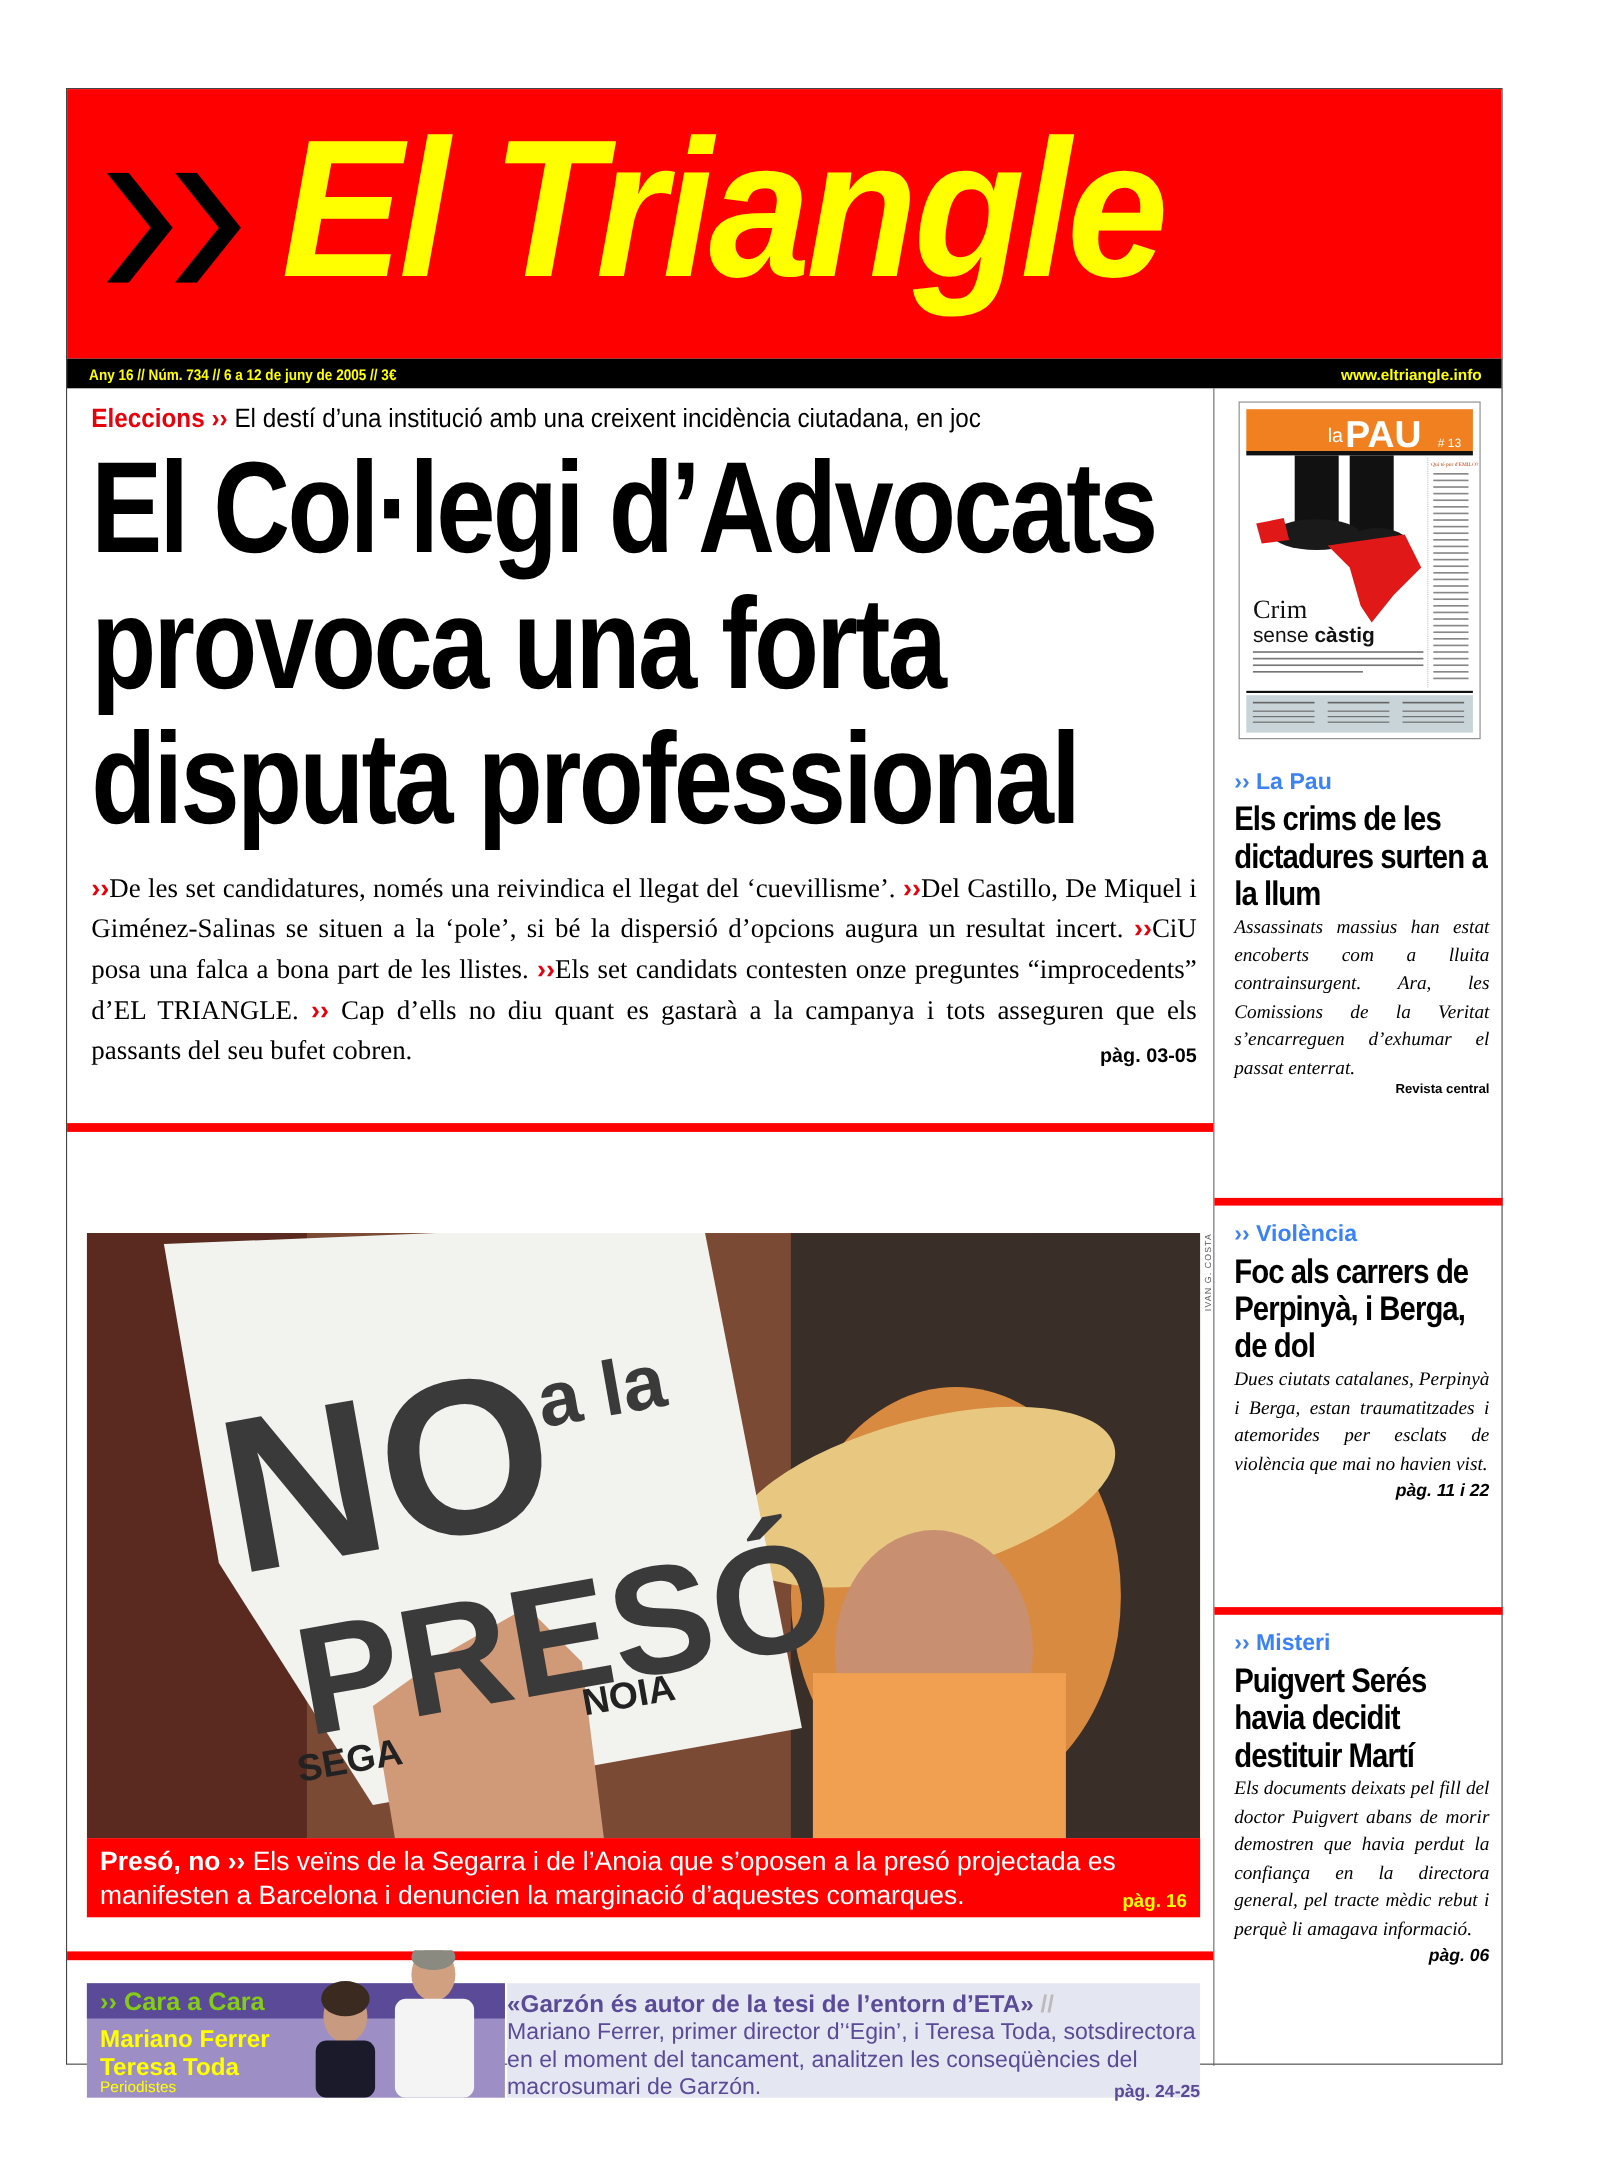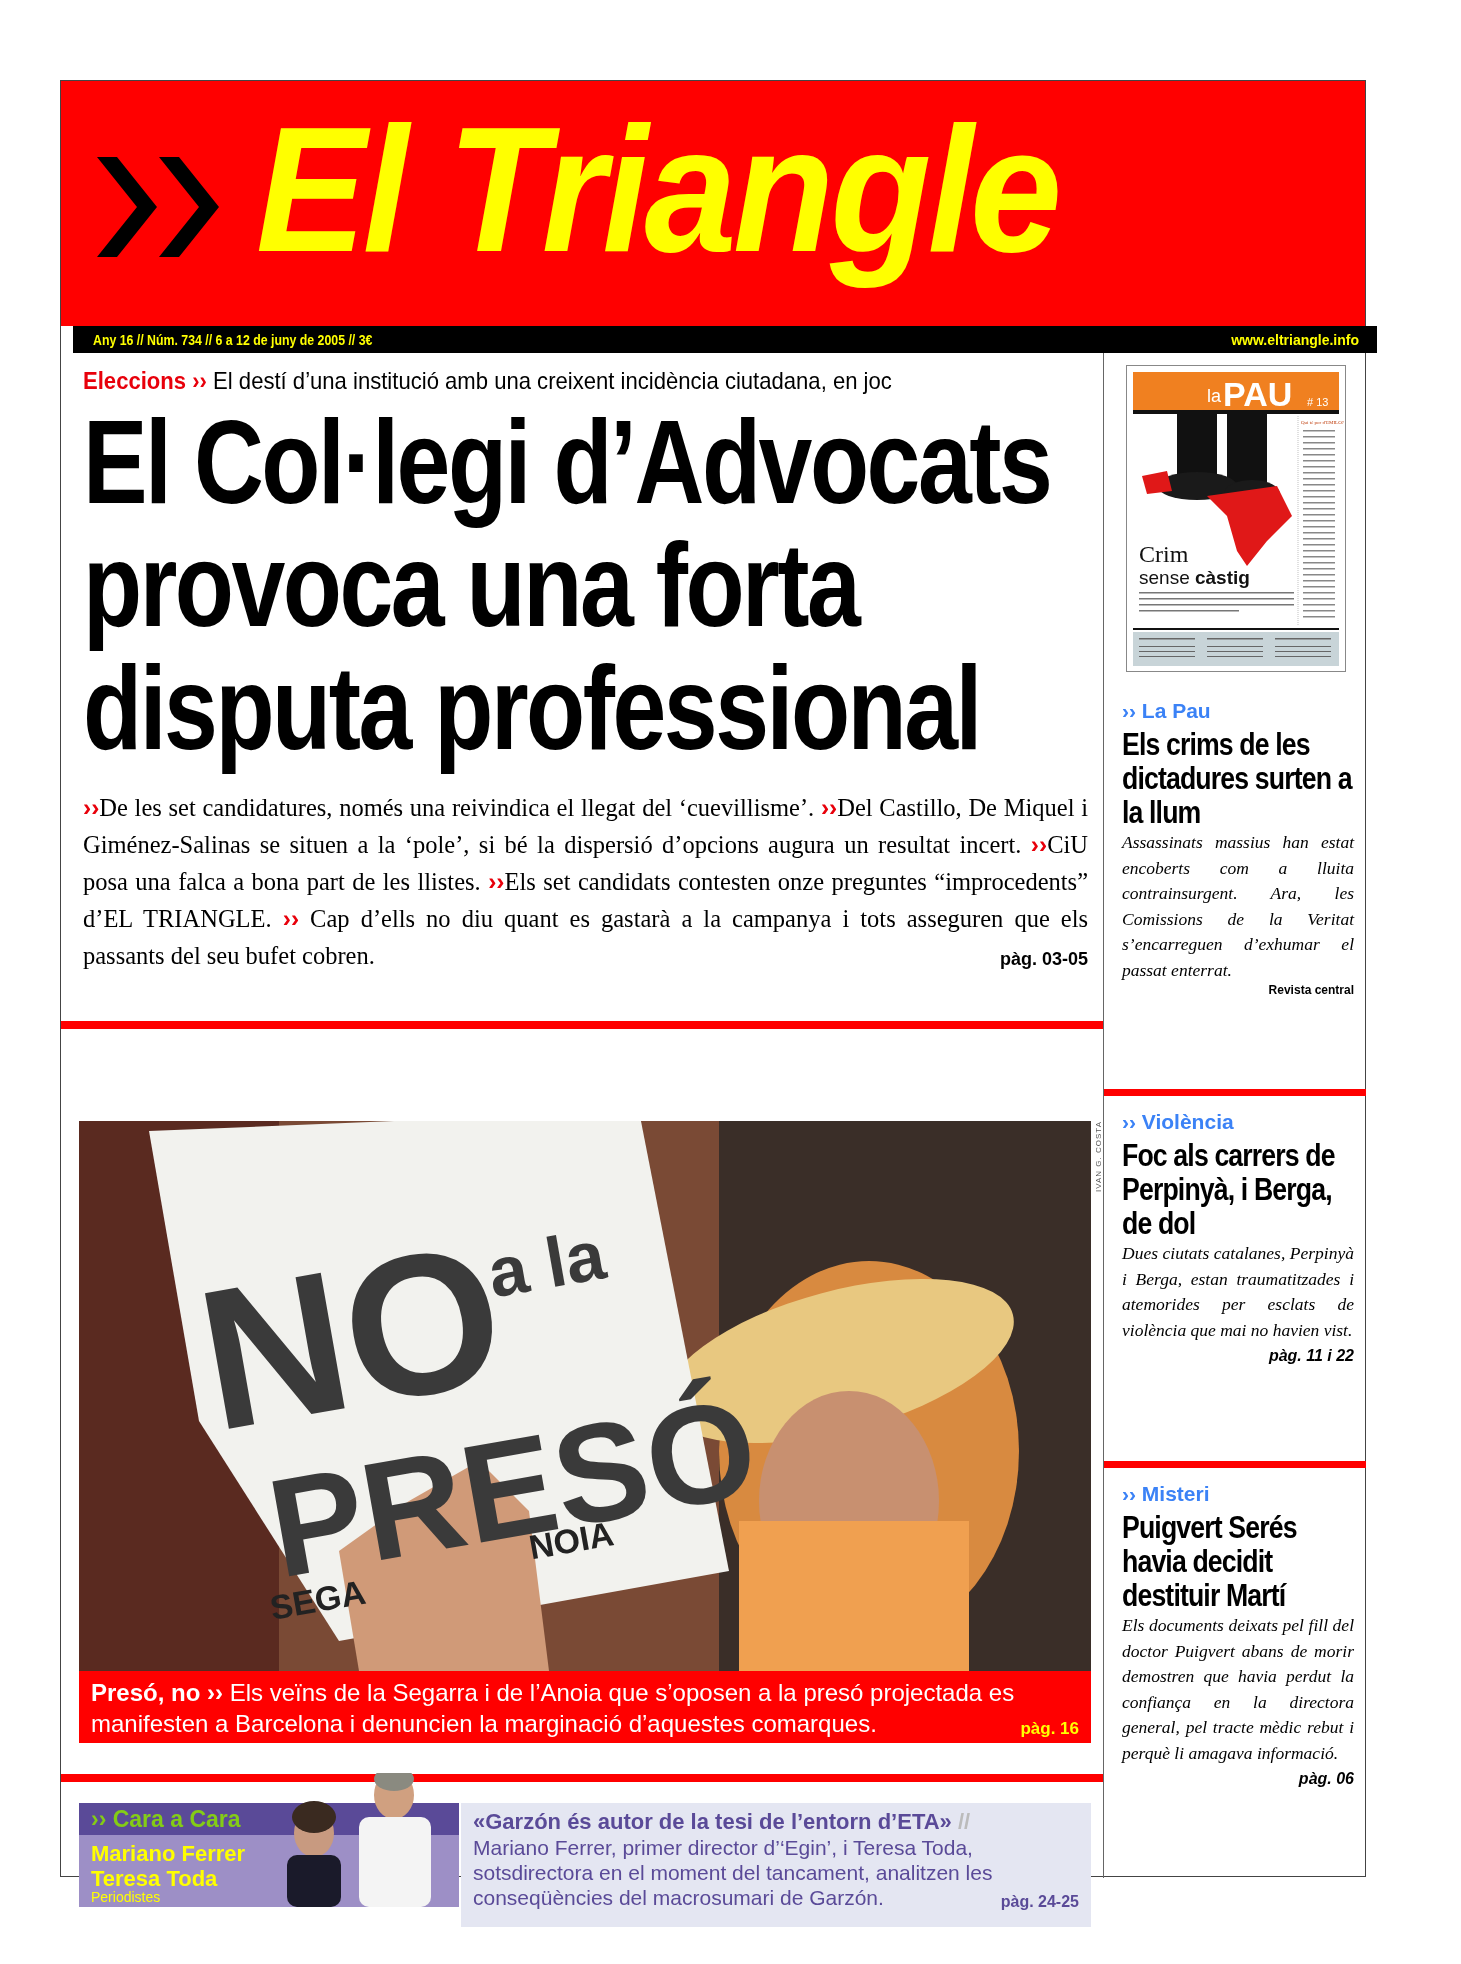--- a/index.html
+++ b/index.html
@@ -1,21 +1,21 @@
 <!DOCTYPE html>
 <html><head>
 <meta charset="utf-8">
 <style>
   html,body{margin:0;padding:0;background:#fff;}
   body{width:1461px;height:1964px;position:relative;overflow:hidden;font-family:"Liberation Sans",sans-serif;color:#000;}
   .page{position:absolute;left:60px;top:80px;width:1306px;height:1797px;border:1.5px solid #444;box-sizing:border-box;}
   .masthead{position:absolute;left:0;top:0;width:100%;height:245px;background:#ff0000;}
   .mast-arrows{position:absolute;left:36px;top:76px;width:142px;height:100px;}
   .mast-title{position:absolute;left:195px;top:20px;font-size:178px;font-weight:bold;font-style:italic;color:#ffff00;letter-spacing:-4px;line-height:1;transform:scaleX(0.93);transform-origin:left top;white-space:nowrap;}
-  .infobar{position:absolute;left:12px;top:245px;width:100%;height:27px;background:#000;color:#ffff00;font-weight:bold;font-size:14px;}
+  .infobar{position:absolute;left:0;top:245px;width:100%;height:27px;background:#000;color:#ffff00;font-weight:bold;font-size:14px;}
   .infobar .left{position:absolute;left:20px;top:6px;transform:scaleX(0.88);transform-origin:left top;white-space:nowrap;}
   .infobar .right{position:absolute;right:18px;top:6px;white-space:nowrap;}
   .main{position:absolute;left:0;top:272px;width:1042px;height:1525px;border-right:1.5px solid #666;}
   .side{position:absolute;left:1043px;top:272px;width:262px;height:1525px;}
   .kicker{position:absolute;left:22px;top:14px;font-size:24px;white-space:nowrap;transform:scaleX(0.92);transform-origin:left top;}
   .red{color:#e8000b;font-weight:bold;}
   .headline{position:absolute;left:22px;top:48px;width:1010px;font-size:118px;font-weight:bold;line-height:123px;letter-spacing:-3px;transform:scaleX(0.82);transform-origin:left top;width:1240px;}
   .lead{position:absolute;left:22px;top:436px;width:1005px;font-family:"Liberation Serif",serif;font-size:24.5px;line-height:37px;text-align:justify;}
   .lead .gt{color:#e8000b;font-weight:bold;font-family:"Liberation Sans",sans-serif;}
   .lead .pg{float:right;font-family:"Liberation Sans",sans-serif;font-weight:bold;font-size:18px;margin-top:4px;}
@@ -24,21 +24,21 @@
   .credit{position:absolute;left:1033px;top:768px;font-size:8px;color:#555;writing-mode:vertical-rl;transform:rotate(180deg);letter-spacing:1px;}
   .caption{position:absolute;left:18px;top:1318px;width:1012px;height:72px;background:#ff0000;color:#fff;font-size:24px;line-height:31px;box-sizing:border-box;padding:6px 12px;}
   .caption .yl{color:#ffffff;font-weight:bold;}
   .caption .pg{float:right;color:#ffff00;font-weight:bold;font-size:17px;margin-top:5px;}
   .cara{position:absolute;left:18px;top:1450px;width:1012px;height:104px;}
   .cara-left{position:absolute;left:0;top:0;width:380px;height:104px;background:#9d8fc6;}
   .cara-left .bar{position:absolute;left:0;top:0;width:100%;height:32px;background:#5a4a98;color:#84cc16;font-weight:bold;font-size:23px;padding-left:12px;box-sizing:border-box;line-height:32px;}
   .cara-left .names{position:absolute;left:12px;top:38px;color:#ffff00;font-weight:bold;font-size:22px;line-height:25px;}
   .cara-left .role{position:absolute;left:12px;top:86px;color:#ffff00;font-size:14px;}
   .people{position:absolute;left:180px;top:-30px;width:200px;height:134px;}
-  .cara-right{position:absolute;left:382px;top:0;width:630px;height:124px;background:#e4e6f2;padding:6px 12px;box-sizing:border-box;color:#5a4a98;}
+  .cara-right{position:absolute;left:382px;top:0;width:630px;height:104px;background:#e4e6f2;padding:6px 0;box-sizing:border-box;color:#5a4a98;}
   .cara-right .q{font-weight:bold;font-size:22px;line-height:26px;}
   .cara-right .q .sl{color:#bbb;}
   .cara-right .t{font-size:21px;line-height:25px;}
   .cara-right .pg{float:right;font-weight:bold;font-size:16px;margin-top:4px;}
   .thumb{position:absolute;left:22px;top:12px;width:218px;height:305px;border:1.5px solid #888;background:#fff;overflow:hidden;}
   .side-sec{position:absolute;left:18px;width:232px;}
   .side-sec .kk{font-size:21px;font-weight:bold;color:#3b82f6;line-height:26px;}
   .side-sec .hd{font-size:31px;font-weight:bold;line-height:34px;letter-spacing:-1px;transform:scaleX(0.86);transform-origin:left top;width:270px;margin-top:4px;}
   .side-sec .bd{font-family:"Liberation Serif",serif;font-size:17.5px;line-height:25.5px;text-align:justify;font-style:italic;}
   .side-sec .pg{font-family:"Liberation Sans",sans-serif;font-weight:bold;font-size:16px;float:right;}

